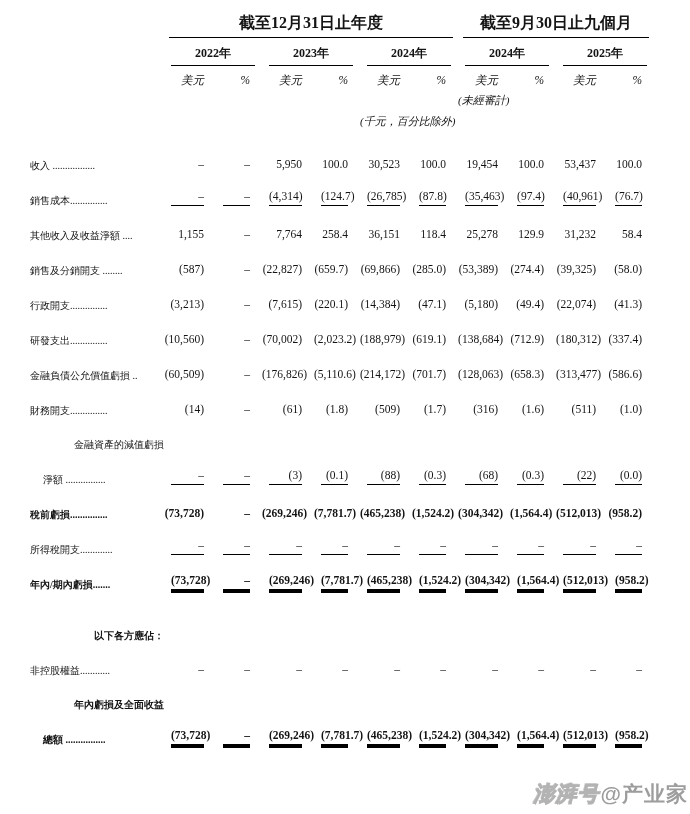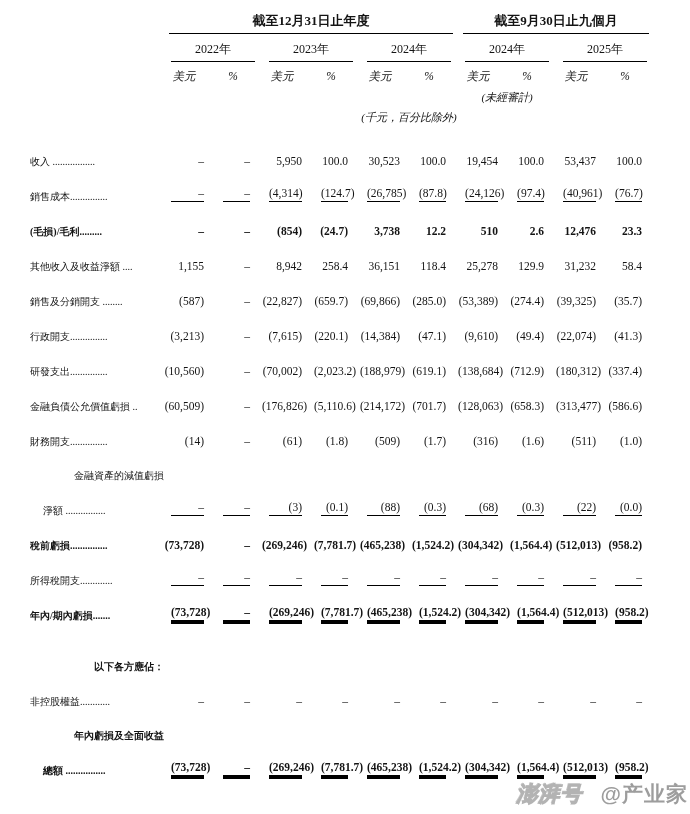--- a/index.html
+++ b/index.html
@@ -5,45 +5,45 @@
   html,body{margin:0;padding:0;background:#fff;}
   body{
     width:690px;height:814px;position:relative;overflow:hidden;
     font-family:"Liberation Serif","DejaVu Serif",serif;color:#141414;
   }
   .page{padding:14px 36px 0 30px;}
   table{border-collapse:collapse;table-layout:fixed;width:624px;}
   td{padding:0;vertical-align:bottom;font-size:11.5px;line-height:1.1;}
   
   .grp{border-bottom:1.2px solid #000;padding-bottom:5px;margin:0 5px;
-       text-align:center;font-weight:bold;font-size:13px;white-space:nowrap;}
+       text-align:center;font-weight:bold;font-size:16px;white-space:nowrap;}
   .yrw td{padding-top:9px;}
   .yr{border-bottom:1.2px solid #000;padding-bottom:5px;margin:0 7px;
-      text-align:center;font-weight:normal;font-size:12px;}
-  .unit{font-style:italic;text-align:center;padding:8px 12px 0 0;font-size:11.5px;}
-  .note{font-style:italic;text-align:center;white-space:nowrap;font-size:11px;
+      text-align:center;font-weight:bold;font-size:12px;}
+  .unit{font-style:italic;text-align:right;padding:8px 12px 0 0;font-size:11.5px;}
+  .note{font-style:italic;white-space:nowrap;font-size:11px;
         padding:8px 0 0 0;overflow:visible;}
   
   td.lbl{white-space:nowrap;overflow:hidden;font-size:10px;padding-bottom:5px;}
   td.lbl.ind{padding-left:13px;}
   .b{font-weight:bold;}
   td.val{text-align:right;padding-right:12px;padding-bottom:5px;}
   tr.vrow td{height:30px;}
   tr.lrow td{height:29px;text-align:right;}
   tr.sprow td{height:17px;}
   .line{display:block;border-bottom:1px solid #000;padding-bottom:2px;margin-left:7px;}
   .line.double{box-shadow:0 3px 0 #000;}
   
   .wm{position:absolute;right:2px;bottom:6px;white-space:nowrap;
       font-family:"Liberation Sans","DejaVu Sans",sans-serif;
       font-weight:bold;font-size:21px;letter-spacing:1px;}
   .wm .brand{
     color:#e3e3e3;-webkit-text-stroke:1px #b3b3b3;
     text-shadow:2px 2px 1px #ffffff,-1px -1px 0 #c9c9c9;
-    font-style:italic;margin-right:18px;}
+    font-style:italic;margin-right:1px;}
   .wm .handle{color:#9d9d9d;text-shadow:1.5px 1.5px 0 #ffffff;}
 </style>
 </head>
 <body>
 
 <div class="page">
   <table>
     <colgroup>
       <col style="width:134px">
       <col style="width:52px">
@@ -140,80 +140,67 @@
           <td class="val">
             <span class="line">(124.7)</span>
           </td>
           <td class="val">
             <span class="line">(26,785)</span>
           </td>
           <td class="val">
             <span class="line">(87.8)</span>
           </td>
           <td class="val">
-            <span class="line">(24,126)</span>
+            <span class="line">(35,463)</span>
           </td>
           <td class="val">
             <span class="line">(97.4)</span>
           </td>
           <td class="val">
             <span class="line">(40,961)</span>
           </td>
           <td class="val">
             <span class="line">(76.7)</span>
           </td>
-        </tr>
-        <tr class="vrow">
-          <td class="lbl b">(毛損)/毛利.........</td>
-          <td class="val b">–</td>
-          <td class="val b">–</td>
-          <td class="val b">(854)</td>
-          <td class="val b">(24.7)</td>
-          <td class="val b">3,738</td>
-          <td class="val b">12.2</td>
-          <td class="val b">510</td>
-          <td class="val b">2.6</td>
-          <td class="val b">12,476</td>
-          <td class="val b">23.3</td>
         </tr>
         <tr class="vrow">
           <td class="lbl">其他收入及收益淨額 ....</td>
           <td class="val">1,155</td>
           <td class="val">–</td>
-          <td class="val">8,942</td>
+          <td class="val">7,764</td>
           <td class="val">258.4</td>
           <td class="val">36,151</td>
           <td class="val">118.4</td>
           <td class="val">25,278</td>
           <td class="val">129.9</td>
           <td class="val">31,232</td>
           <td class="val">58.4</td>
         </tr>
         <tr class="vrow">
           <td class="lbl">銷售及分銷開支 ........</td>
           <td class="val">(587)</td>
           <td class="val">–</td>
           <td class="val">(22,827)</td>
           <td class="val">(659.7)</td>
           <td class="val">(69,866)</td>
           <td class="val">(285.0)</td>
           <td class="val">(53,389)</td>
           <td class="val">(274.4)</td>
           <td class="val">(39,325)</td>
-          <td class="val">(35.7)</td>
+          <td class="val">(58.0)</td>
         </tr>
         <tr class="vrow">
           <td class="lbl">行政開支...............</td>
           <td class="val">(3,213)</td>
           <td class="val">–</td>
           <td class="val">(7,615)</td>
           <td class="val">(220.1)</td>
           <td class="val">(14,384)</td>
           <td class="val">(47.1)</td>
-          <td class="val">(9,610)</td>
+          <td class="val">(5,180)</td>
           <td class="val">(49.4)</td>
           <td class="val">(22,074)</td>
           <td class="val">(41.3)</td>
         </tr>
         <tr class="vrow">
           <td class="lbl">研發支出...............</td>
           <td class="val">(10,560)</td>
           <td class="val">–</td>
           <td class="val">(70,002)</td>
           <td class="val">(2,023.2)</td>

